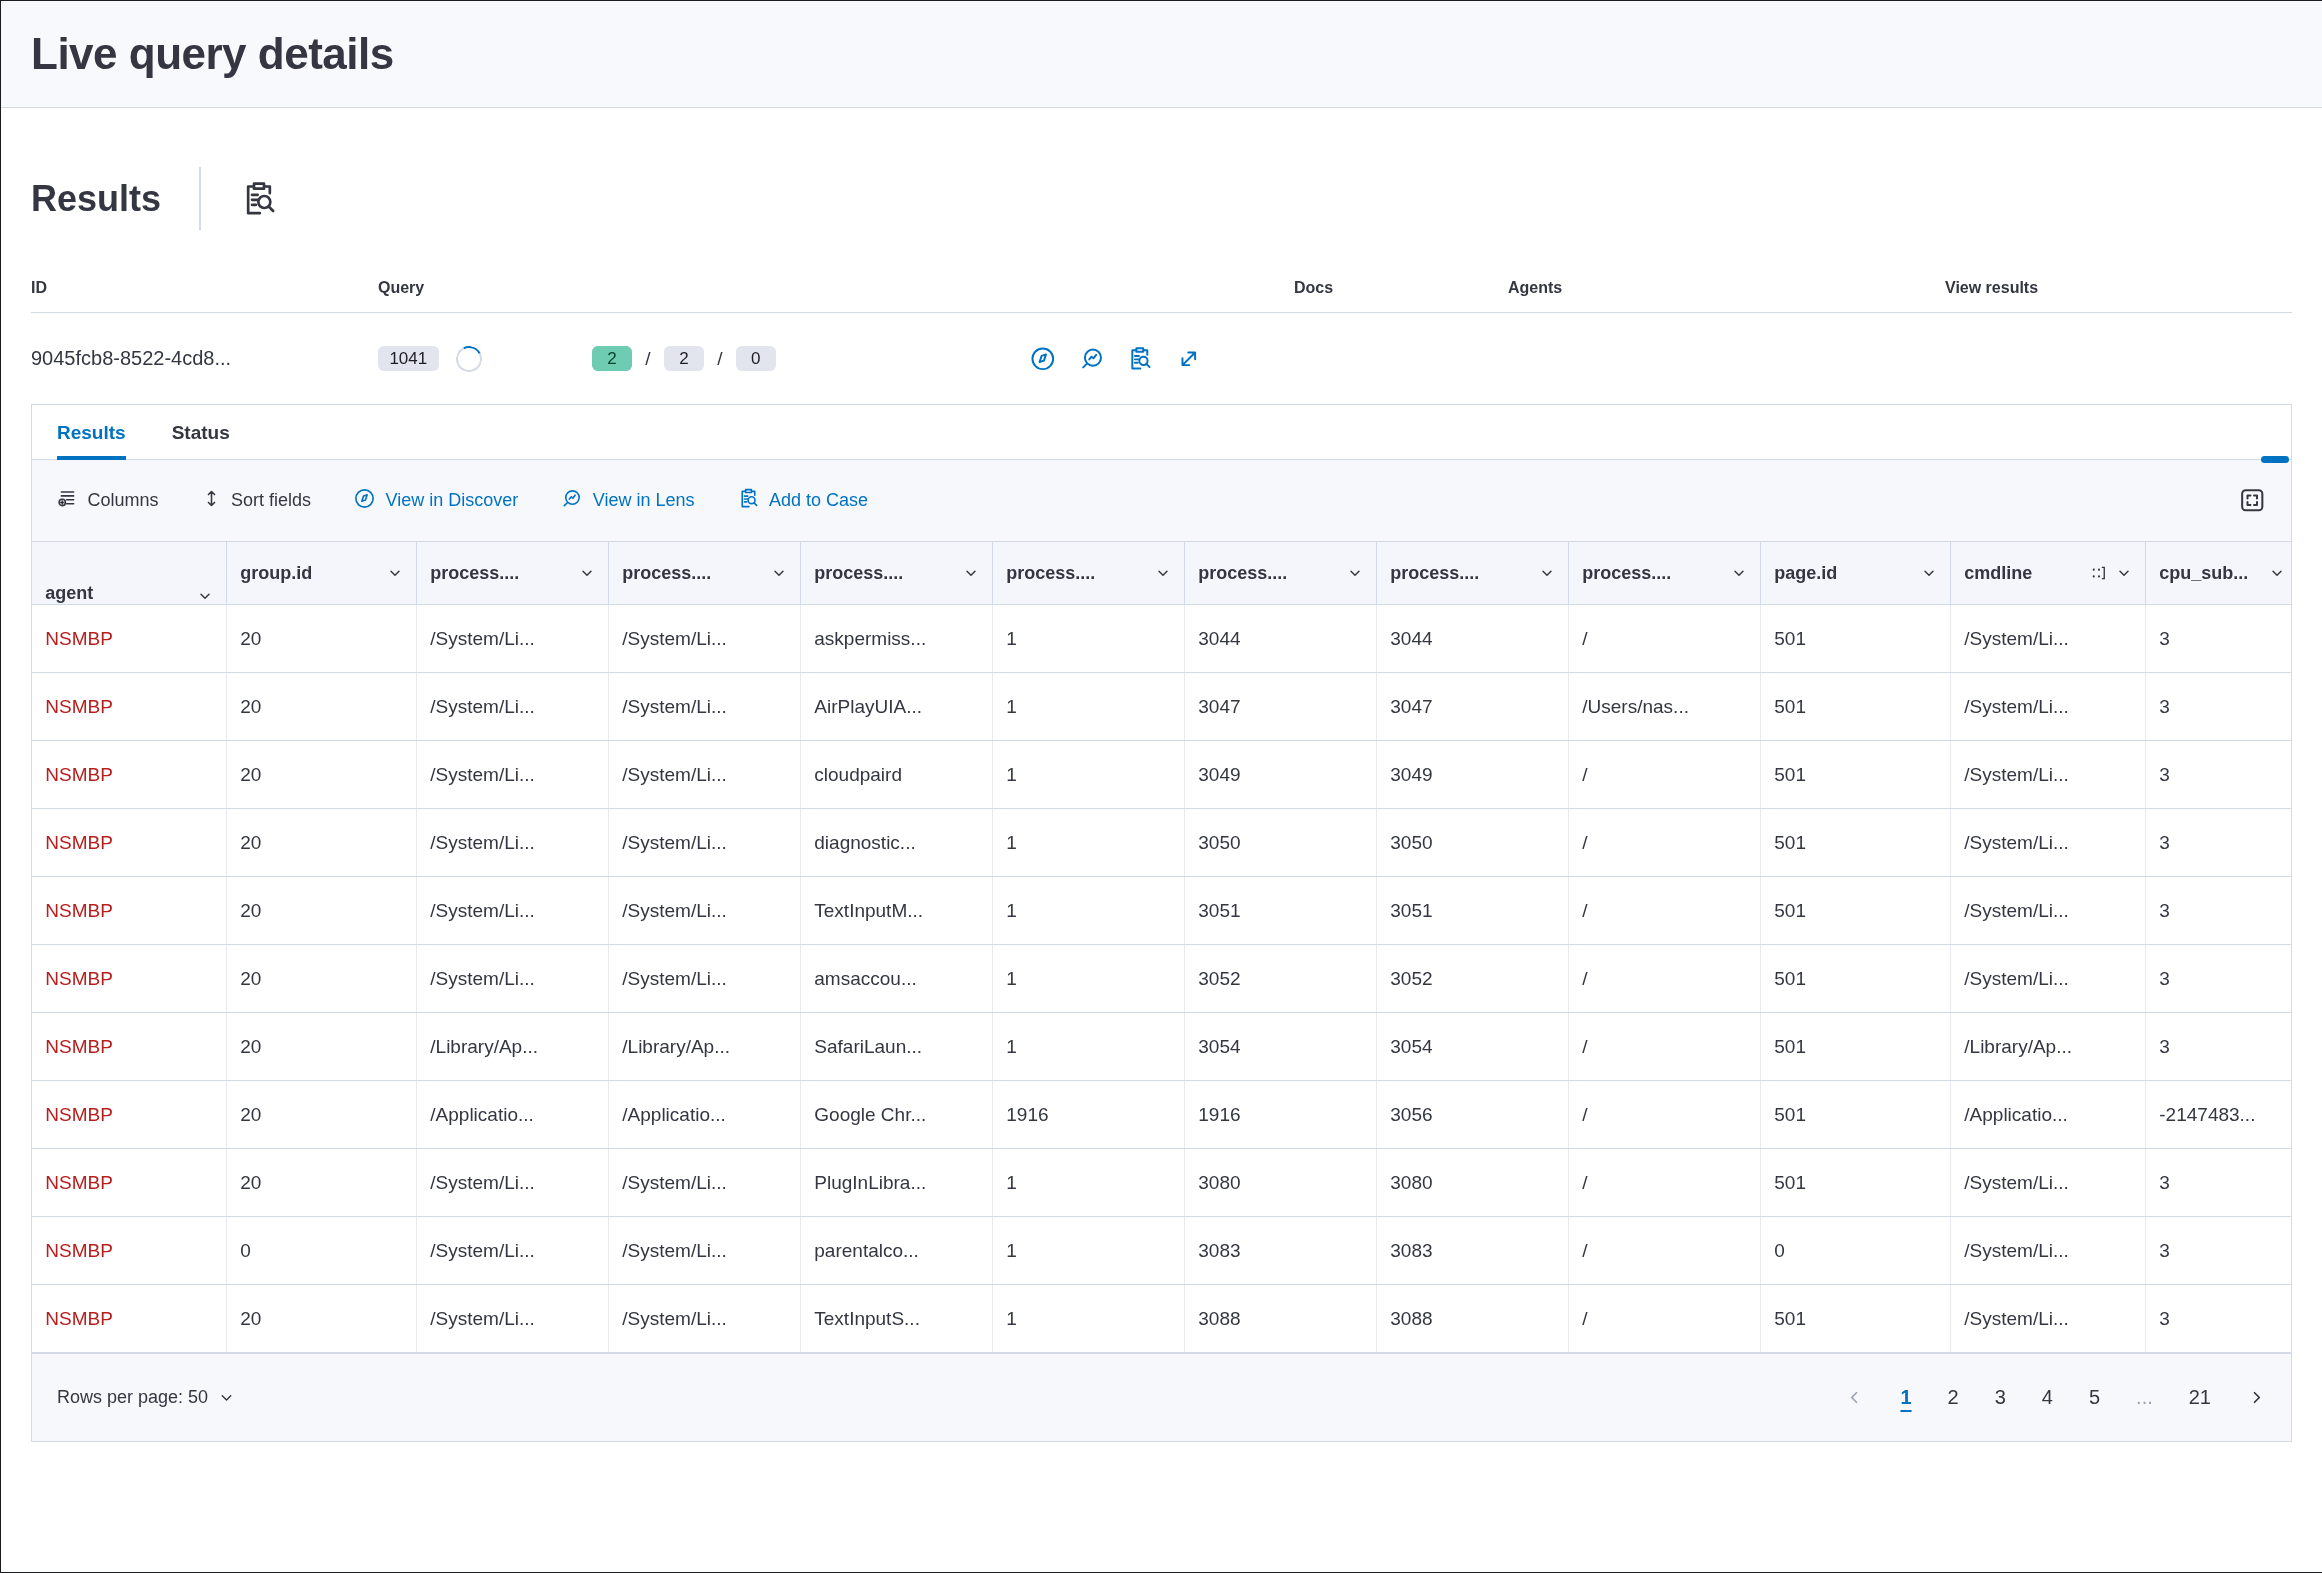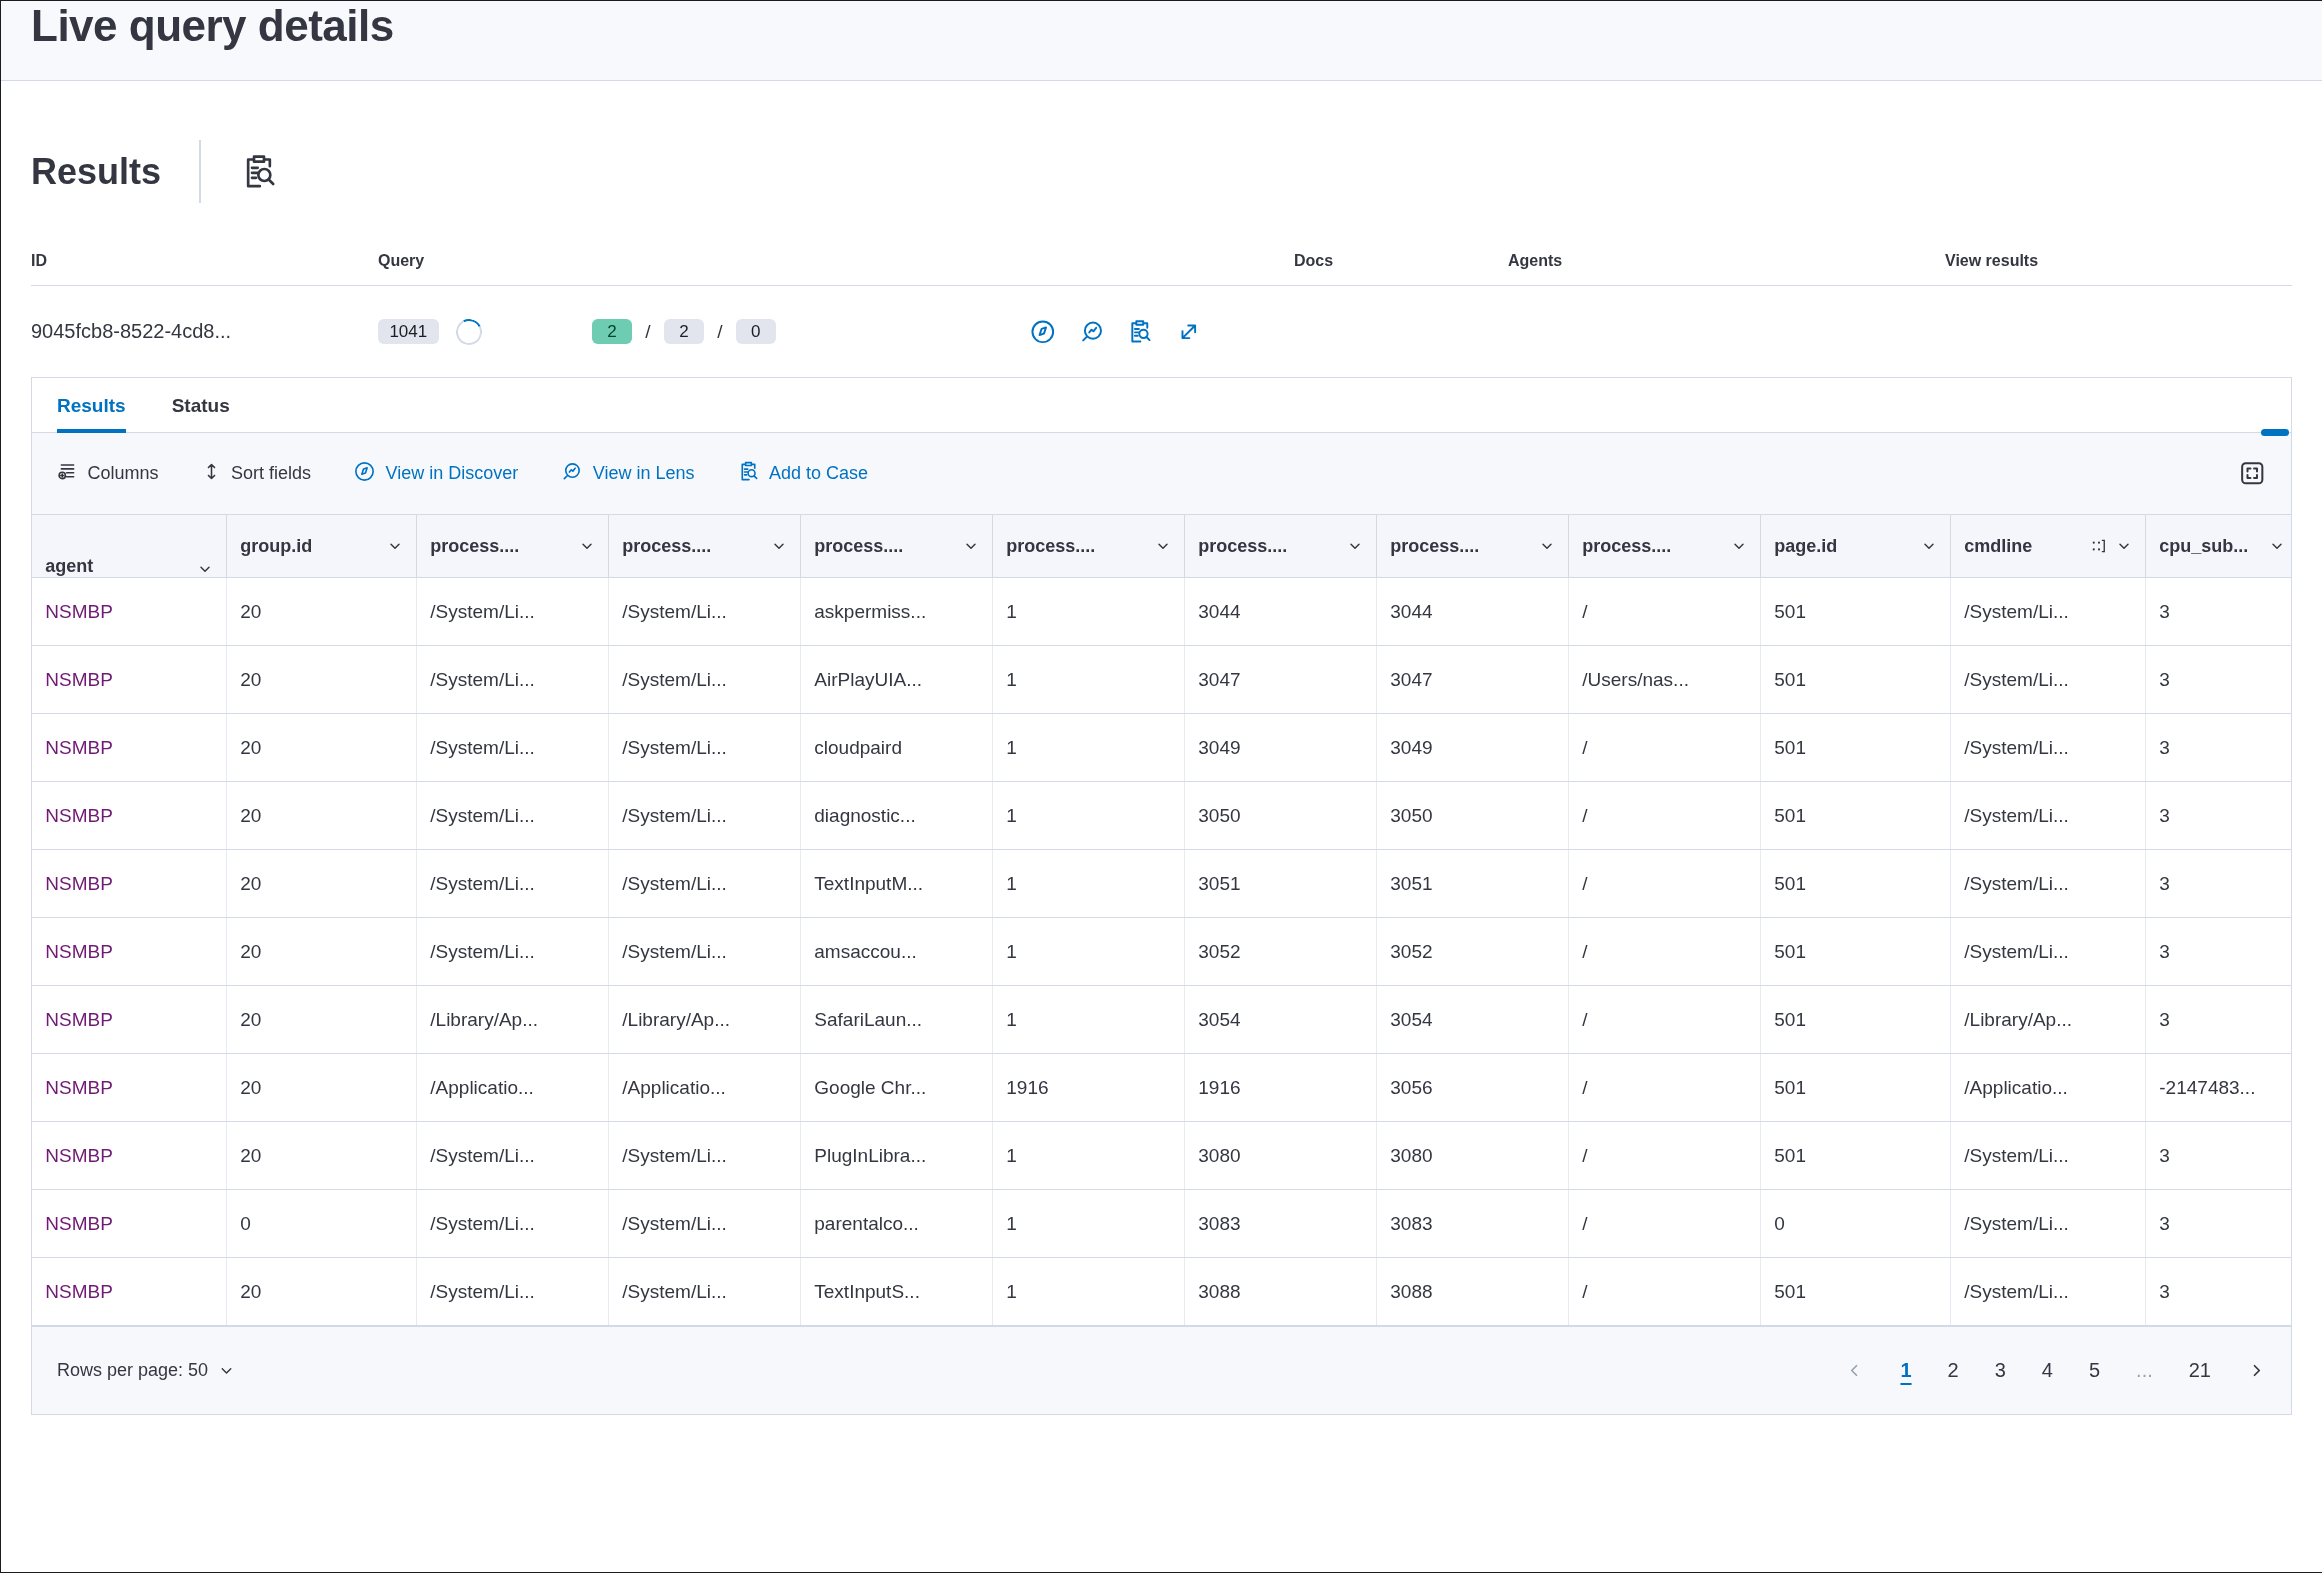--- a/index.html
+++ b/index.html
@@ -2,21 +2,21 @@
 <html style="font-size:15px"><head>
 <meta charset="utf-8">
 <style>
   * { box-sizing: border-box; margin: 0; padding: 0; }
   html,body { background:#fff; }
   body { font-family: "Liberation Sans", sans-serif; color:#343741; }
 
   .screen { width:2323px; height:1573px; border:1.9px solid #1a1c21; background:#fff; overflow:hidden; position:relative; }
 
   
-  .page-header { height:80px; background:#f8f9fc; border-bottom:1px solid #d3dae6; display:flex; padding:0 30px; }
+  .page-header { height:107px; background:#f8f9fc; border-bottom:1px solid #d3dae6; display:flex; align-items:center; padding:0 30px; }
   .page-title { font-size:44px; font-weight:700; letter-spacing:-0.5px; color:#343741; }
 
   .content { padding:0 30px; }
 
   
   .results-head { margin-top:59px; display:flex; align-items:center; }
   .results-heading { font-size:36px; font-weight:700; color:#343741; }
   .head-divider { width:1.9px; height:63px; background:#d3dae6; margin:0 38px; }
   .head-icon { color:#343741; display:flex; align-items:center; }
 
@@ -58,21 +58,21 @@
   
   .grid { overflow:hidden; }
   .grid-header { display:flex; height:63px; background:#f4f6fb; border-bottom:1px solid #d3dae6; }
   .gh-cell { display:flex; align-items:center; padding:0 13.3px; border-right:1px solid #d3dae6; font-size:18px; font-weight:700; color:#343741; flex-shrink:0; cursor:pointer; }
   .gh-cell:last-child { border-right:none; }
   .gh-label { flex:1; white-space:nowrap; overflow:hidden; }
   .gh-icons { display:flex; align-items:center; gap:7.6px; color:#343741; }
   .grid-row { display:flex; height:68px; border-bottom:1px solid #d3dae6; background:#fff; }
   .gr-cell { display:flex; align-items:center; padding:0 13.3px; border-right:1px solid #e7eaf2; font-size:19px; color:#343741; white-space:nowrap; overflow:hidden; flex-shrink:0; }
   .gr-cell:last-child { border-right:none; }
-  .gr-cell.link { color:#701a75; cursor:pointer; }
+  .gr-cell.link { color:#b91c1c; cursor:pointer; }
 
   
   .pagination-bar { display:flex; align-items:center; height:88px; background:#f7f8fc; border-top:1px solid #d3dae6; padding:0 25px; }
   .rpp { display:flex; align-items:center; gap:9.5px; font-size:18px; color:#343741; cursor:pointer; }
   .pages { margin-left:auto; display:flex; align-items:center; gap:36px; font-size:20px; }
   .page-num { color:#343741; cursor:pointer; }
   .page-num.active { color:#0072c2; font-weight:700; text-decoration:underline; text-underline-offset:5.7px; }
   .page-ellipsis { color:#98a2b3; }
   .pg-chevron { display:flex; cursor:pointer; }
   .pg-chevron.disabled { color:#98a2b3; cursor:default; }

